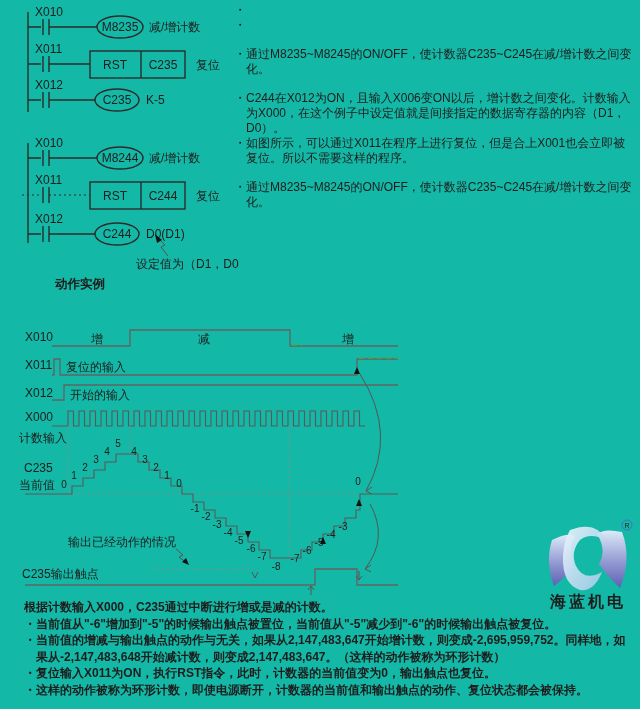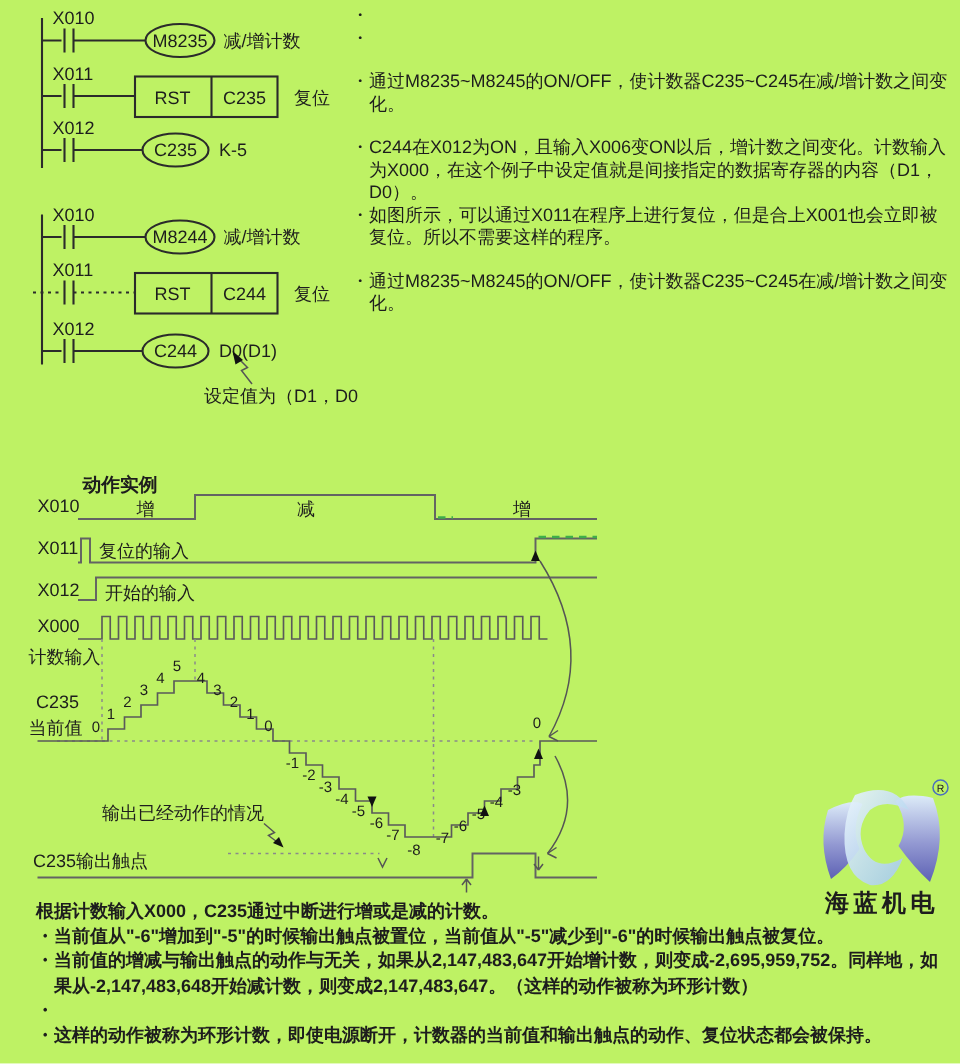--- a/index.html
+++ b/index.html
@@ -1,29 +1,29 @@
 <!DOCTYPE html>
 <html><head>
 <meta charset="utf-8">
 <style>
   html,body{margin:0;padding:0;background:#fff;}
   .canvas{
-    position:relative;width:640px;height:709px;background:#bef264;
+    position:relative;width:640px;height:709px;background:#14b8a6;
     font-family:"Liberation Sans","DejaVu Sans",sans-serif;color:#1d1d1d;overflow:hidden;
   }
   svg text{font-family:"Liberation Sans","DejaVu Sans",sans-serif;fill:#1d1d1d;}
   .ladder-svg{position:absolute;left:0;top:0;}
   .timing-svg{position:absolute;left:8px;top:322px;}
   .logo-svg{position:absolute;left:540px;top:514px;}
   .notes-col{position:absolute;left:234px;top:3px;width:402px;font-size:12px;line-height:15px;}
   .note-item{display:flex;}
   .note-item .b{flex:0 0 12px;color:#1d1d1d;}
   .note-item.gap{margin-top:14px;}
   .section-head{position:absolute;left:55px;top:276px;font-size:12.5px;}
-  .section-head .title{font-weight:bold;margin-bottom:8px;margin-top:39px;}
+  .section-head .title{font-weight:bold;margin-bottom:8px;}
   .footer{position:absolute;left:24px;top:599px;width:606px;font-size:12px;line-height:16.5px;font-weight:bold;}
   .footer .f-item{display:flex;}
   .footer .f-item .b{flex:0 0 12px;}
   .wf{stroke:#636363;stroke-width:1.3;fill:none;}
   .wf2{stroke:#5a5a5a;stroke-width:1.1;fill:none;}
   .dot{stroke:#8a8a8a;stroke-width:1;fill:none;stroke-dasharray:2 3;}
   .grn{stroke:#3fae49;stroke-width:1.6;fill:none;stroke-dasharray:5 4;}
   .mk{fill:#111;}
   .arr{stroke:#555;stroke-width:1;fill:none;}
   .lad{stroke:#2b2b2b;stroke-width:1.4;fill:none;}
@@ -249,20 +249,21 @@
     <div class="f-item">
         <span class="b">・</span>
         <span>当前值从"-6"增加到"-5"的时候输出触点被置位，当前值从"-5"减少到"-6"的时候输出触点被复位。</span>
       </div>
     <div class="f-item">
         <span class="b">・</span>
         <span>当前值的增减与输出触点的动作与无关，如果从2,147,483,647开始增计数，则变成-2,695,959,752。同样地，如果从-2,147,483,648开始减计数，则变成2,147,483,647。（这样的动作被称为环形计数）</span>
       </div>
     <div class="f-item">
         <span class="b">・</span>
+        <span>复位输入X011为ON，执行RST指令，此时，计数器的当前值变为0，输出触点也复位。</span>
       </div>
     <div class="f-item">
         <span class="b">・</span>
         <span>这样的动作被称为环形计数，即使电源断开，计数器的当前值和输出触点的动作、复位状态都会被保持。</span>
       </div>
   </div>
 
 </div>
 
 </body></html>

